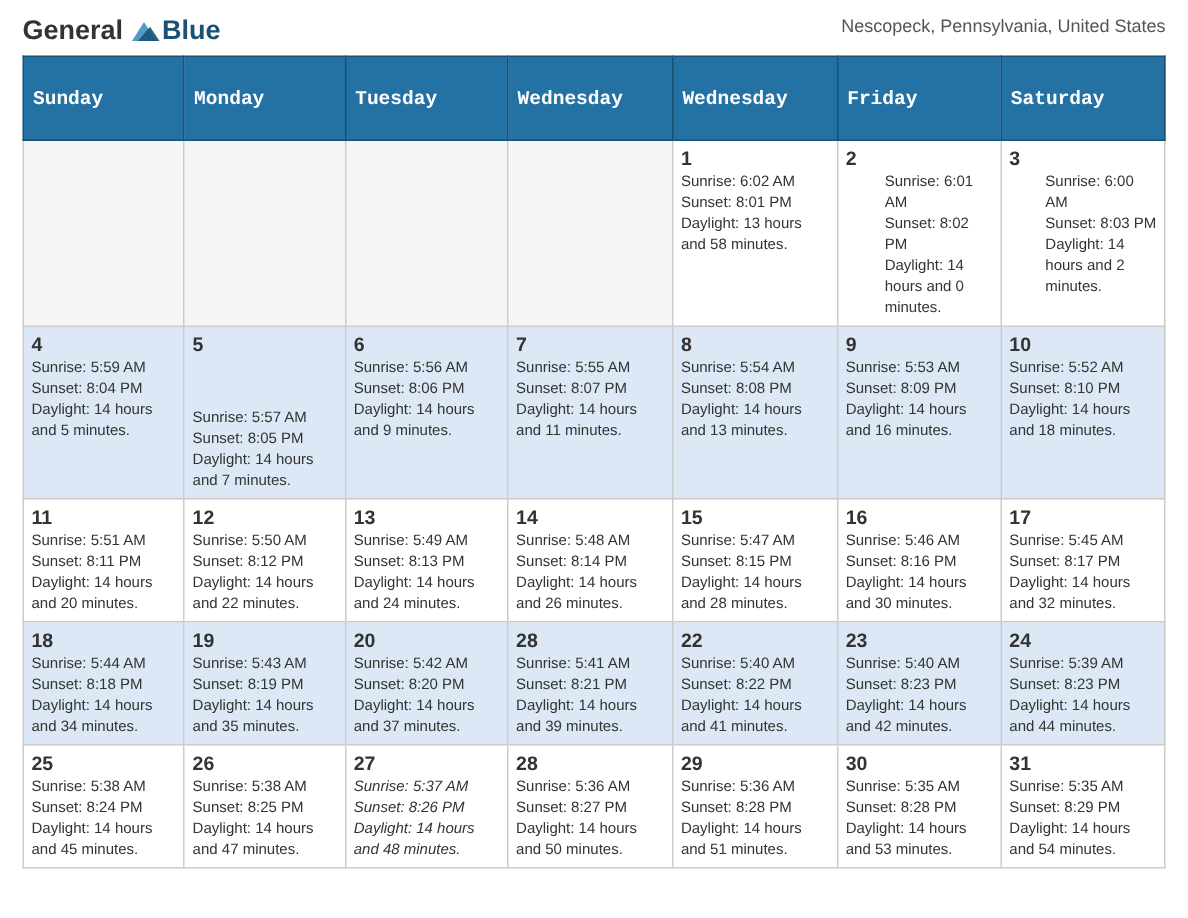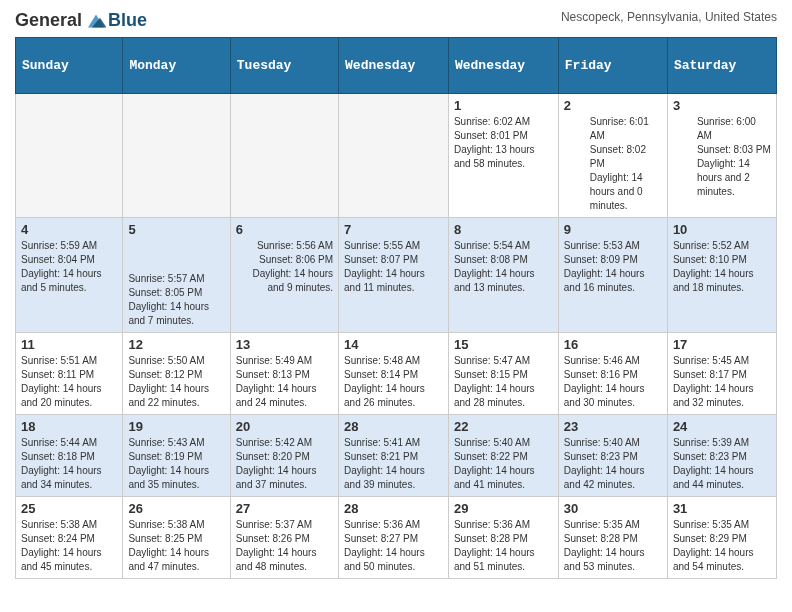--- a/index.html
+++ b/index.html
@@ -99,21 +99,21 @@
 Daylight: 14 hours and 5 minutes.</div>
           </td>
           <td class="day-cell">
             <div class="day-number">5</div>
             <div class="day-info" style="white-space: pre-line; margin-top: 35px;">Sunrise: 5:57 AM
 Sunset: 8:05 PM
 Daylight: 14 hours and 7 minutes.</div>
           </td>
           <td class="day-cell">
             <div class="day-number">6</div>
-            <div class="day-info" style="white-space: pre-line; text-align: right;">Sunrise: 5:56 AM
+            <div class="day-info" style="white-space: pre-line;">Sunrise: 5:56 AM
 Sunset: 8:06 PM
 Daylight: 14 hours and 9 minutes.</div>
           </td>
           <td class="day-cell">
             <div class="day-number">7</div>
             <div class="day-info" style="white-space: pre-line;">Sunrise: 5:55 AM
 Sunset: 8:07 PM
 Daylight: 14 hours and 11 minutes.</div>
           </td>
           <td class="day-cell">
@@ -231,21 +231,21 @@
 Daylight: 14 hours and 45 minutes.</div>
           </td>
           <td class="day-cell">
             <div class="day-number">26</div>
             <div class="day-info" style="white-space: pre-line;">Sunrise: 5:38 AM
 Sunset: 8:25 PM
 Daylight: 14 hours and 47 minutes.</div>
           </td>
           <td class="day-cell">
             <div class="day-number">27</div>
-            <div class="day-info" style="white-space: pre-line;">Sunrise: 5:37 AM
+            <div class="day-info" style="white-space: pre-line; font-style: italic;">Sunrise: 5:37 AM
 Sunset: 8:26 PM
 Daylight: 14 hours and 48 minutes.</div>
           </td>
           <td class="day-cell">
             <div class="day-number">28</div>
             <div class="day-info" style="white-space: pre-line;">Sunrise: 5:36 AM
 Sunset: 8:27 PM
 Daylight: 14 hours and 50 minutes.</div>
           </td>
           <td class="day-cell">

